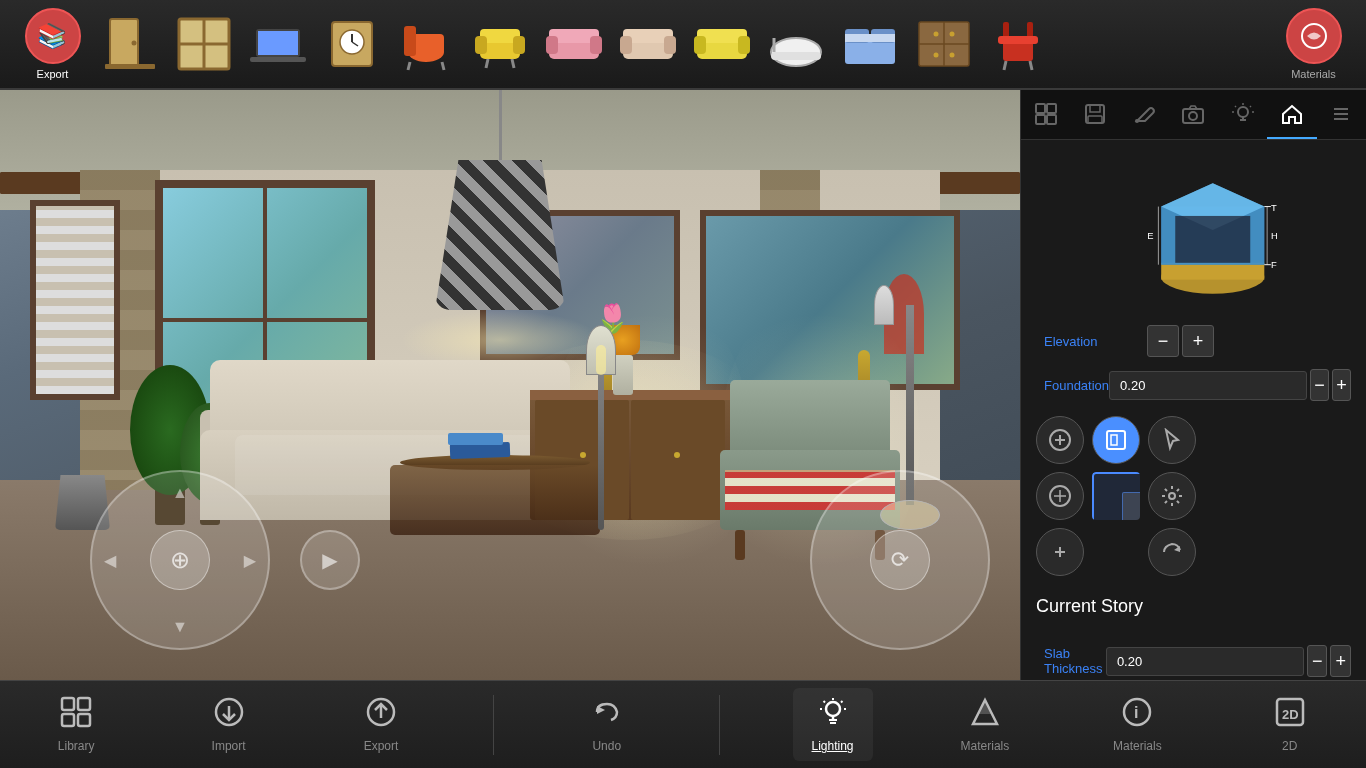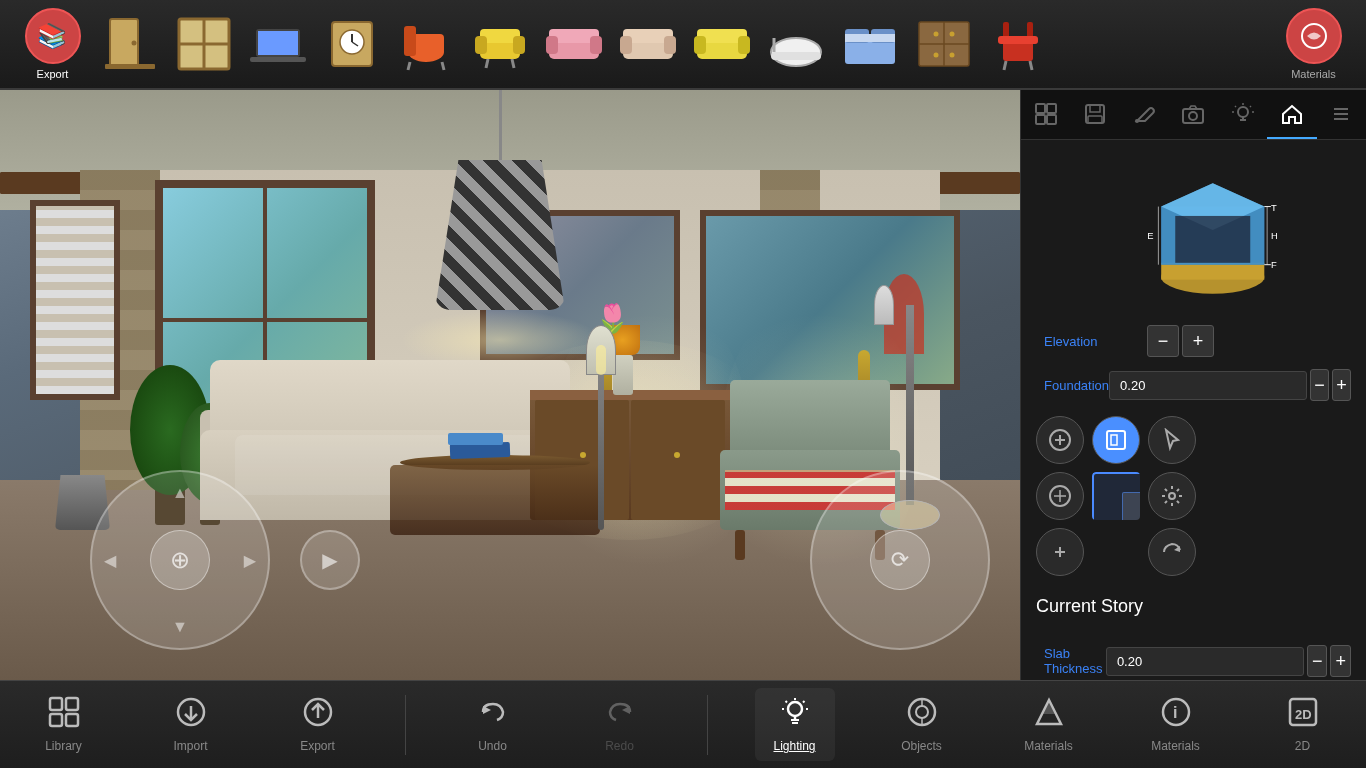--- a/index.html
+++ b/index.html
@@ -675,29 +675,20 @@
   <div class="bottom-item">
     <div class="btn-icon">
       <svg width="32" height="32" viewBox="0 0 32 32">
           <path d="M6 16 Q6 8 16 8 Q24 8 26 16 Q26 22 20 24" fill="none" stroke="currentColor" stroke-width="2.5"></path>
           <polygon points="6,10 6,18 14,14" fill="currentColor"></polygon>
         </svg>
     </div>
     <span>Undo</span>
   </div>
 
-  <div class="bottom-item" style="opacity:0.4;">
-    <div class="btn-icon">
-      <svg width="32" height="32" viewBox="0 0 32 32">
-          <path d="M26 16 Q26 8 16 8 Q8 8 6 16 Q6 22 12 24" fill="none" stroke="currentColor" stroke-width="2.5"></path>
-          <polygon points="26,10 26,18 18,14" fill="currentColor"></polygon>
-        </svg>
-    </div>
-    <span>Redo</span>
-  </div>
 
   <div class="bottom-separator"></div>
 
   <div class="bottom-item active">
     <div class="btn-icon" style="color:#fff;">
       <svg width="32" height="32" viewBox="0 0 32 32">
           <circle cx="16" cy="13" r="7" fill="none" stroke="currentColor" stroke-width="2.5"></circle>
           <line x1="16" y1="20" x2="16" y2="24" stroke="currentColor" stroke-width="2.5"></line>
           <line x1="12" y1="24" x2="20" y2="24" stroke="currentColor" stroke-width="2"></line>
           <line x1="13" y1="27" x2="19" y2="27" stroke="currentColor" stroke-width="2"></line>
@@ -705,31 +696,20 @@
           <line x1="8" y1="6.5" x2="6.5" y2="5" stroke="currentColor" stroke-width="2"></line>
           <line x1="24" y1="6.5" x2="25.5" y2="5" stroke="currentColor" stroke-width="2"></line>
           <line x1="5" y1="13" x2="3" y2="13" stroke="currentColor" stroke-width="2"></line>
           <line x1="27" y1="13" x2="29" y2="13" stroke="currentColor" stroke-width="2"></line>
         </svg>
     </div>
     <span>Lighting</span>
   </div>
 
 
-  <div class="bottom-item">
-    <div class="btn-icon">
-      <svg width="32" height="32" viewBox="0 0 32 32">
-          <circle cx="16" cy="16" r="13" fill="none" stroke="currentColor" stroke-width="2.5"></circle>
-          <circle cx="16" cy="16" r="6" fill="none" stroke="currentColor" stroke-width="2"></circle>
-          <line x1="16" y1="3" x2="16" y2="10" stroke="currentColor" stroke-width="1.5"></line>
-          <line x1="16" y1="22" x2="16" y2="29" stroke="currentColor" stroke-width="1.5"></line>
-        </svg>
-    </div>
-    <span>Objects</span>
-  </div>
 
   <div class="bottom-item">
     <div class="btn-icon">
       <svg width="32" height="32" viewBox="0 0 32 32">
           <path d="M16 4 L28 28 L4 28Z" fill="none" stroke="currentColor" stroke-width="2.5"></path>
           <path d="M10 18 L22 18 L16 6Z" fill="currentColor" opacity="0.3"></path>
         </svg>
     </div>
     <span>Materials</span>
   </div>

